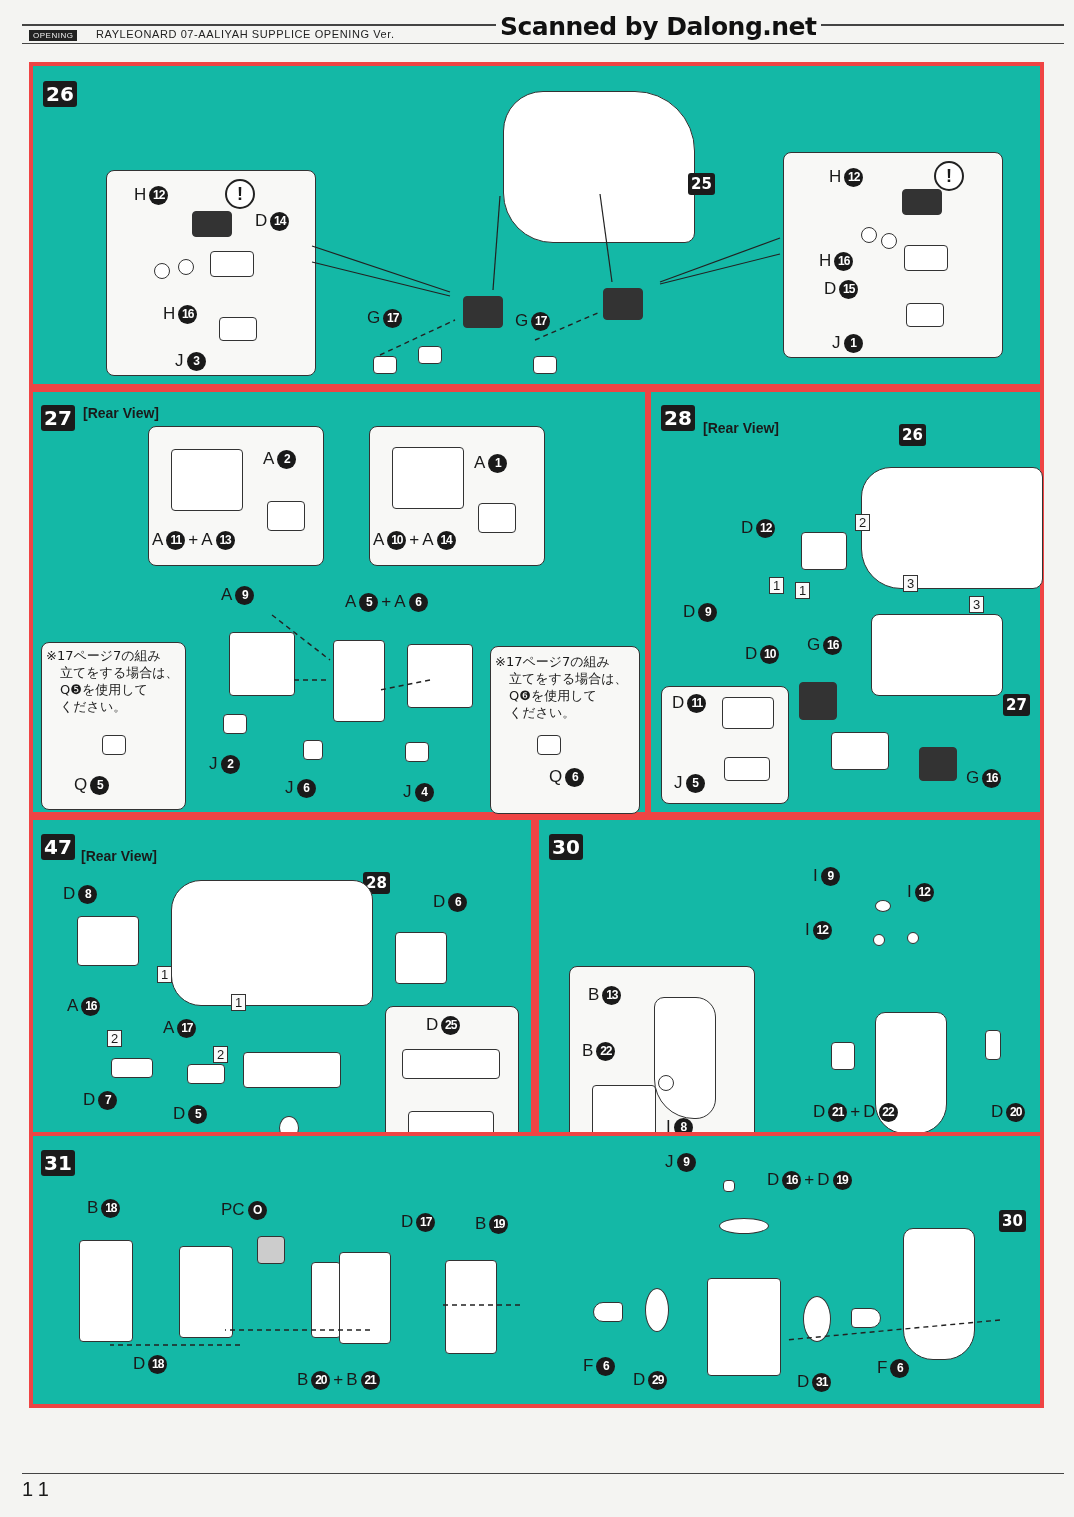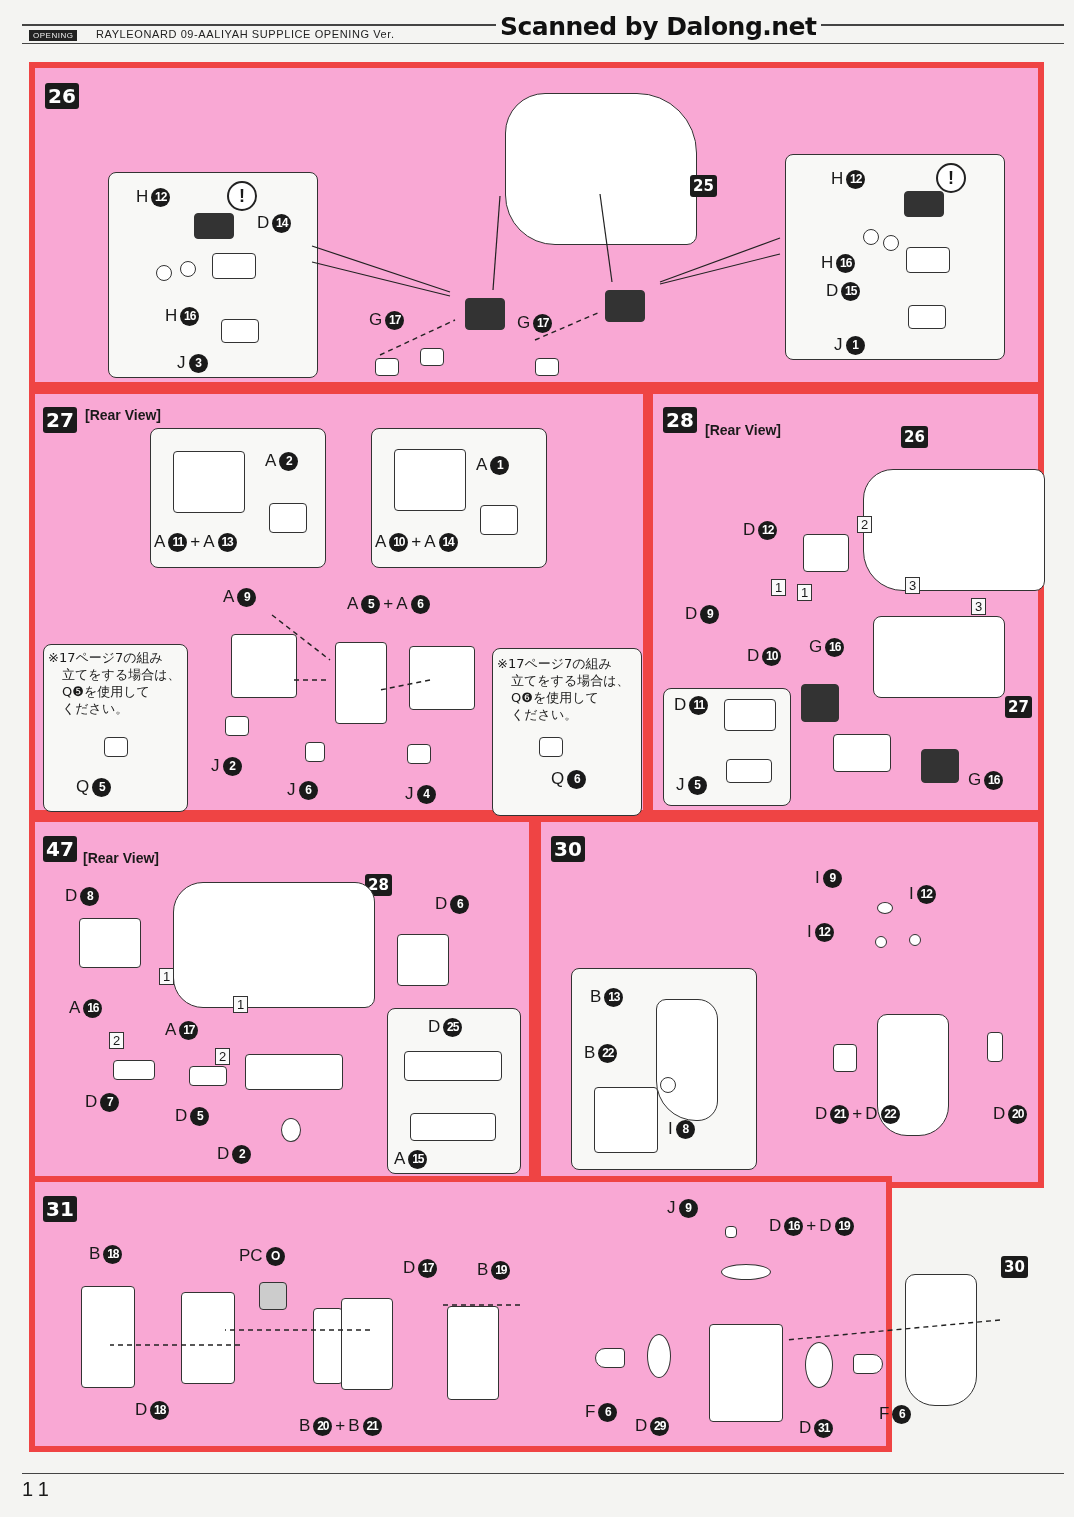--- a/index.html
+++ b/index.html
@@ -6,21 +6,21 @@
   body { width:1074px; height:1517px; background:#f4f4f2; position:relative; overflow:hidden;
          font-family:"Liberation Sans", sans-serif; color:#1a1a1a; }
   .abs { position:absolute; }
   
   .hdr-line { position:absolute; left:22px; right:10px; height:2px; background:#444; }
   .assemble { position:absolute; left:29px; top:30px; background:#222; color:#eee; font-size:8px;
               padding:1px 4px; letter-spacing:0.5px; }
   .hdr-title { position:absolute; left:96px; top:28px; font-size:11px; letter-spacing:0.6px; color:#222; }
   .watermark { position:absolute; left:496px; top:12px; font-size:25px; font-weight:bold; color:#111; background:#f4f4f2; padding:0 4px; font-family:"DejaVu Sans", sans-serif; letter-spacing:-0.5px;text-align:right; }
   
-  .panel { position:absolute; border:6px solid #ef4444; box-sizing:border-box; background:#f9a8d4; }
+  .panel { position:absolute; border:4px solid #ef4444; box-sizing:border-box; background:#14b8a6; }
   .step { position:absolute; background:#1b1b1b; color:#fff; font-weight:bold; font-size:20px;
           border-radius:3px; padding:1px 3px; line-height:24px; font-family:"DejaVu Sans", sans-serif; }
   .step.sm { font-size:15px; line-height:20px; }
   .view { position:absolute; font-weight:bold; font-size:14px; }
   .inset { position:absolute; border:1.5px solid #333; border-radius:8px; background:#f8f8f6; box-sizing:border-box; }
   .lbl { position:absolute; font-size:17px; white-space:nowrap; display:flex; align-items:center; gap:3px; }
   .num { display:inline-flex; width:19px; height:19px; border-radius:50%; background:#1a1a1a; color:#fff;
          font-size:12px; font-weight:bold; align-items:center; justify-content:center; letter-spacing:-1px; }
   .box-num { display:inline-block; border:1.2px solid #333; font-size:13px; padding:0 3px; line-height:15px; background:#fafafa; }
   .note { position:absolute; font-size:13px; line-height:17px; font-family:"DejaVu Sans", sans-serif; }
@@ -30,21 +30,21 @@
           font-weight:bold; font-size:18px; text-align:center; line-height:26px; }
   .page-num { position:absolute; left:22px; top:1478px; font-size:20px; letter-spacing:6px; }
   svg.ov { position:absolute; left:0; top:0; pointer-events:none; }
 </style>
 </head>
 <body>
 
 <div class="hdr-line" style="top:24px;"></div>
 <div class="hdr-line" style="top:43px;height:1px;"></div>
 <div class="assemble">OPENING</div>
-<div class="hdr-title">RAYLEONARD 09-AALIYAH SUPPLICE OPENING Ver.</div>
+<div class="hdr-title">RAYLEONARD 07-AALIYAH SUPPLICE OPENING Ver.</div>
 <div class="watermark">Scanned by Dalong.net</div>
 
 <div class="panel" style="left:29px;top:62px;width:1015px;height:326px;">
   <div class="step" style="left:10px;top:15px;">26</div>
 
   <div class="inset" style="left:73px;top:104px;width:210px;height:206px;">
     <div class="lbl" style="left:27px;top:14px;">
         <span>H</span>
         <span class="num">12</span>
       </div>
@@ -357,28 +357,28 @@
       </div>
     <div class="part" style="left:22px;top:118px;width:62px;height:64px;"></div>
     <div class="part" style="left:88px;top:108px;width:14px;height:14px;border-radius:50%;"></div>
     <div class="lbl" style="left:96px;top:150px;">
         <span>I</span>
         <span class="num">8</span>
       </div>
   </div>
 </div>
 
-<div class="panel" style="left:29px;top:1176px;width:863px;height:276px;text-decoration:underline;">
+<div class="panel" style="left:29px;top:1132px;width:1015px;height:276px;text-decoration:underline;">
   <div class="step" style="left:8px;top:14px;">31</div>
   <div class="lbl" style="left:54px;top:62px;">
       <span>B</span>
       <span class="num">18</span>
     </div>
   <div class="part" style="left:46px;top:104px;width:52px;height:100px;"></div>
-  <div class="lbl" style="left:188px;top:64px;margin-left:16px;">
+  <div class="lbl" style="left:188px;top:64px;">
       <span>PC</span>
       <span class="num">O</span>
     </div>
   <div class="part" style="left:224px;top:100px;width:26px;height:26px;background:#ccc;"></div>
   <div class="part" style="left:146px;top:110px;width:52px;height:90px;"></div>
   <div class="lbl" style="left:100px;top:218px;">
       <span>D</span>
       <span class="num">18</span>
     </div>
   <div class="part" style="left:278px;top:126px;width:28px;height:74px;"></div>

